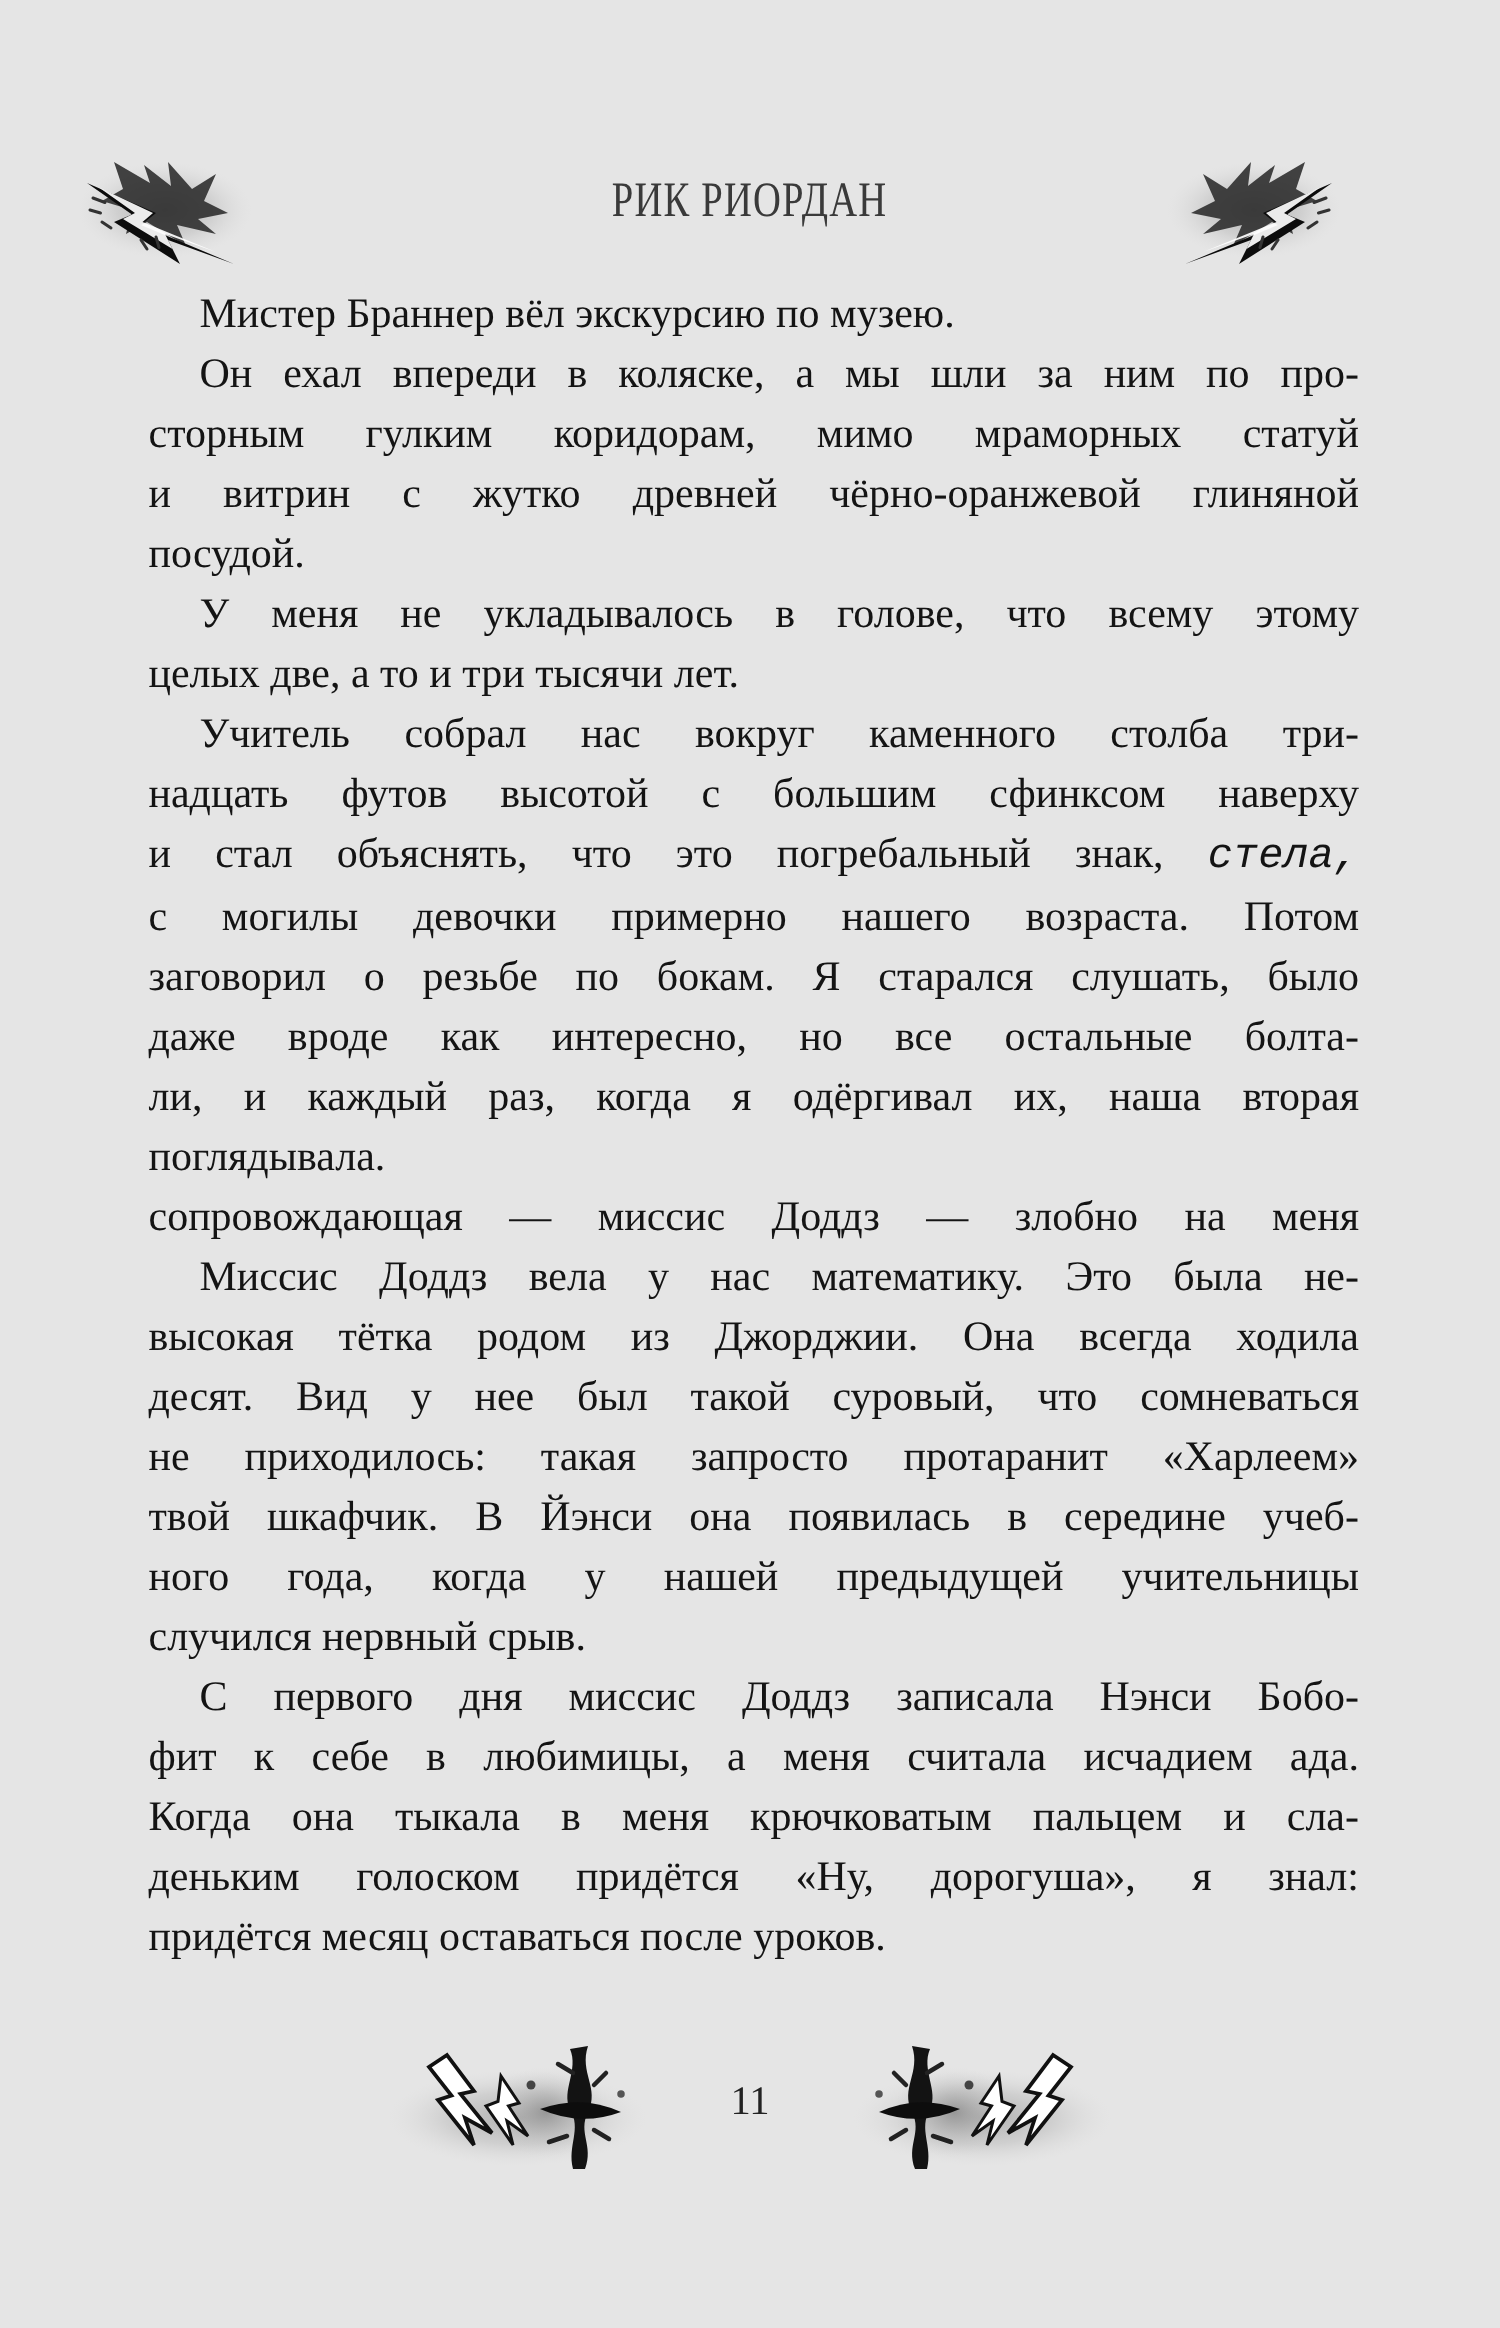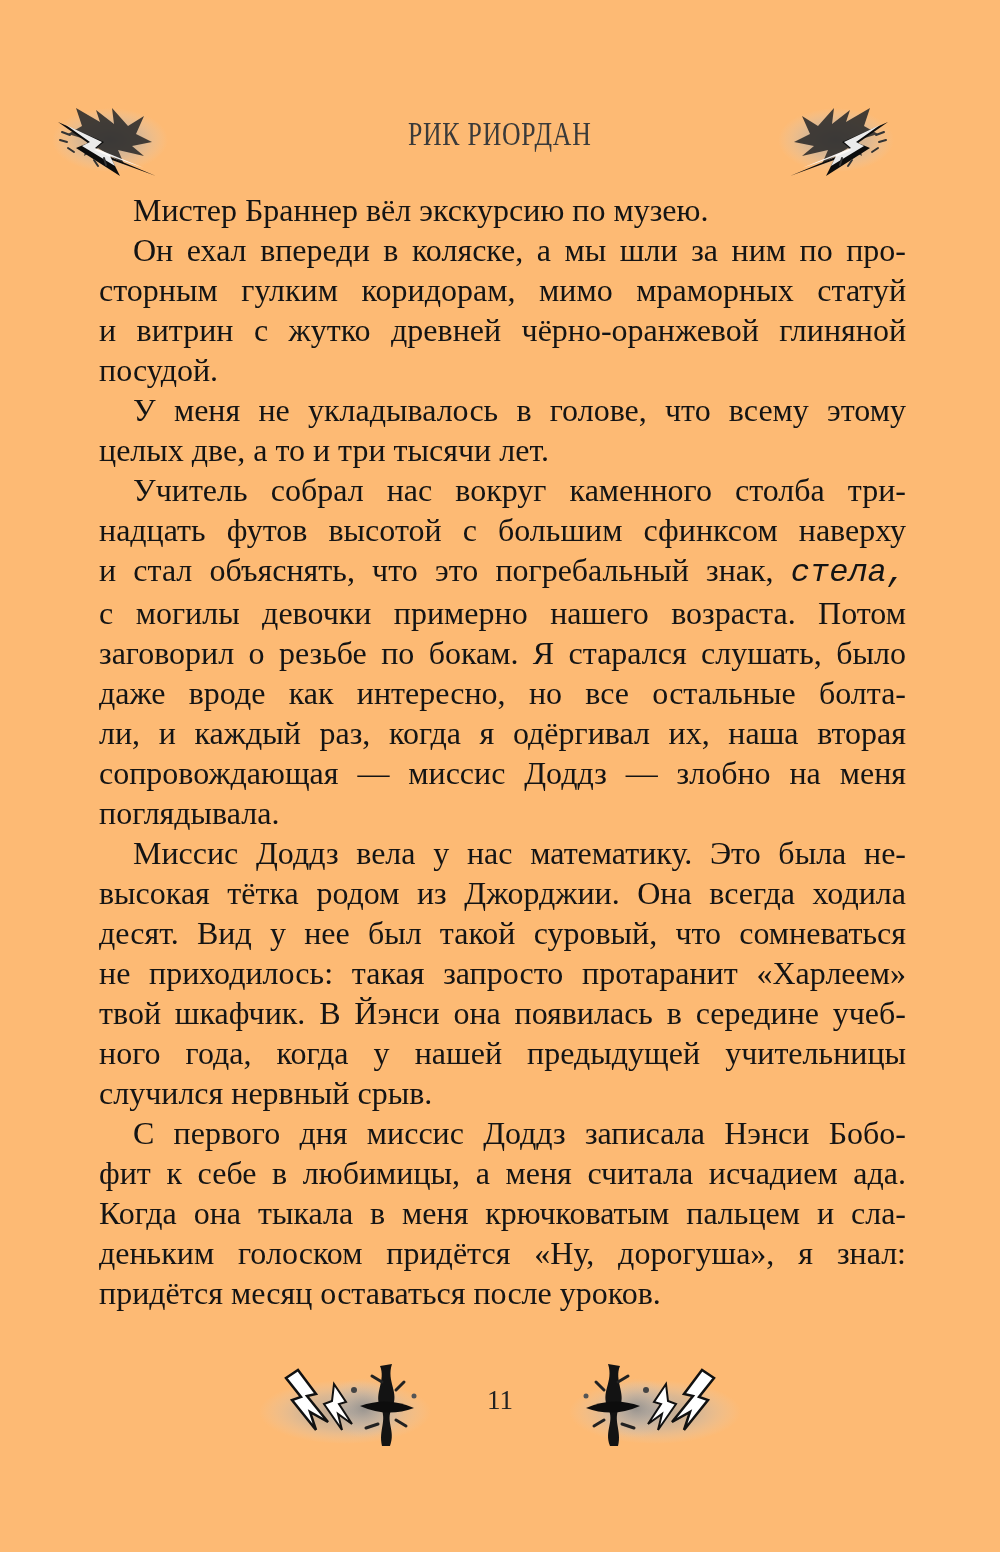--- a/index.html
+++ b/index.html
@@ -1,21 +1,21 @@
 <!DOCTYPE html>
 <html lang="ru"><head>
 <meta charset="utf-8">
 <style>
   html,body{margin:0;padding:0;}
   body{background:#888;}
   .page{
     position:relative;
     width:1000px;height:1552px;
     margin:0 auto;
-    background:#fdba74;
+    background:#e5e5e5;
     font-family:"Liberation Serif", serif;
     color:#141414;
     overflow:hidden;
   }
   
   .ornament-top{
     position:absolute;top:98px;width:128px;height:92px;
   }
   .ornament-top.left{left:48px;}
   .ornament-top.right{right:102px;transform:scaleX(-1);}
@@ -29,21 +29,21 @@
   .running-head span{
     display:inline-block;
     transform:scaleX(0.78);
     transform-origin:center;
     font-weight:400;
   }
   
   .body-text{
     position:absolute;
     left:99px;top:190px;width:807px;
-    font-size:32px;line-height:40px;
+    font-size:28px;line-height:40px;
   }
   .para{margin:0;padding:0;}
   .tline{
     text-align:justify;
     text-align-last:justify;
     white-space:normal;
   }
   .tline.end{text-align-last:left;}
   .tline.indent{text-indent:34px;}
   .tline i{font-style:italic;font-family:Liberation Mono, monospace;}
@@ -127,22 +127,22 @@
         <div class="tline end">целых две, а то и три тысячи лет.</div>
       </div>
       <div class="para">
         <div class="tline indent">Учитель собрал нас вокруг каменного столба три-</div>
         <div class="tline">надцать футов высотой с большим сфинксом наверху</div>
         <div class="tline">и стал объяснять, что это погребальный знак, <i>стела,</i></div>
         <div class="tline">с могилы девочки примерно нашего возраста. Потом</div>
         <div class="tline">заговорил о резьбе по бокам. Я старался слушать, было</div>
         <div class="tline">даже вроде как интересно, но все остальные болта-</div>
         <div class="tline">ли, и каждый раз, когда я одёргивал их, наша вторая</div>
+        <div class="tline end">поглядывала.</div>
         <div class="tline">сопровождающая — миссис Доддз — злобно на меня</div>
-        <div class="tline end">поглядывала.</div>
       </div>
       <div class="para">
         <div class="tline indent">Миссис Доддз вела у нас математику. Это была не-</div>
         <div class="tline">высокая тётка родом из Джорджии. Она всегда ходила</div>
         <div class="tline">десят. Вид у нее был такой суровый, что сомневаться</div>
         <div class="tline">не приходилось: такая запросто протаранит «Харлеем»</div>
         <div class="tline">твой шкафчик. В Йэнси она появилась в середине учеб-</div>
         <div class="tline">ного года, когда у нашей предыдущей учительницы</div>
         <div class="tline end">случился нервный срыв.</div>
       </div>

